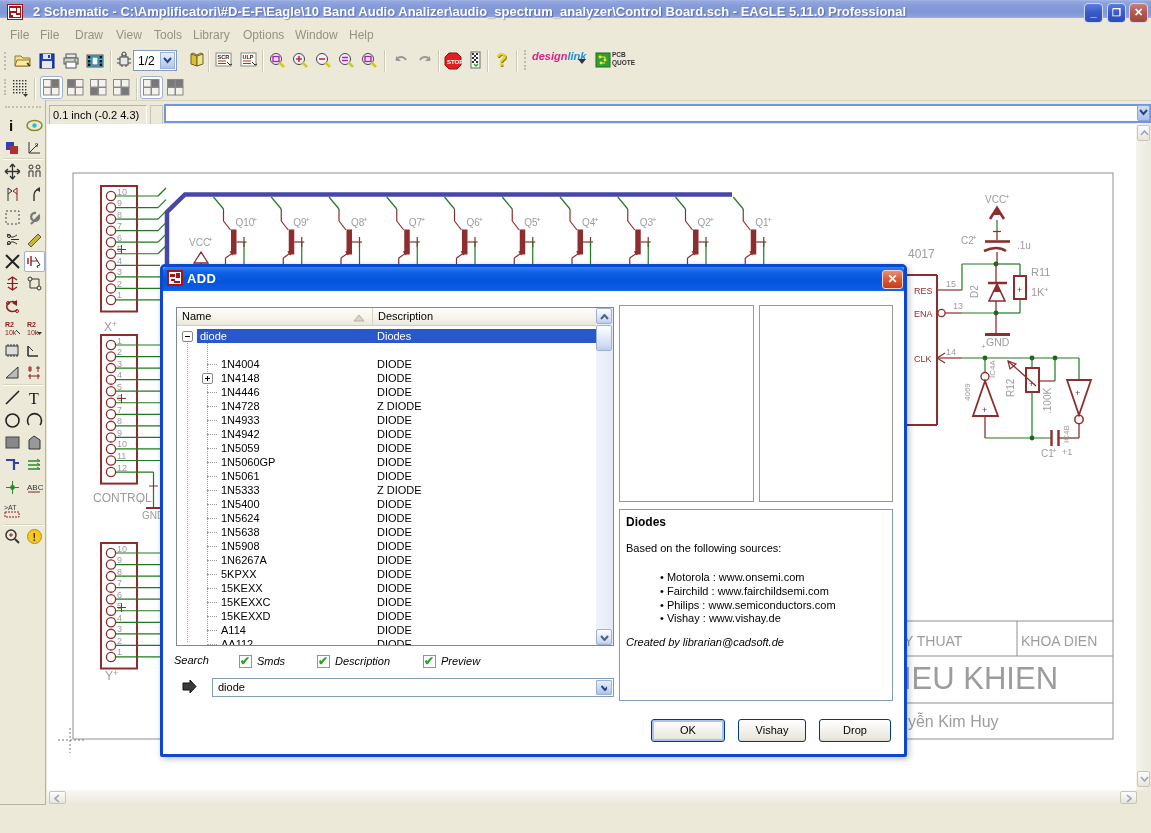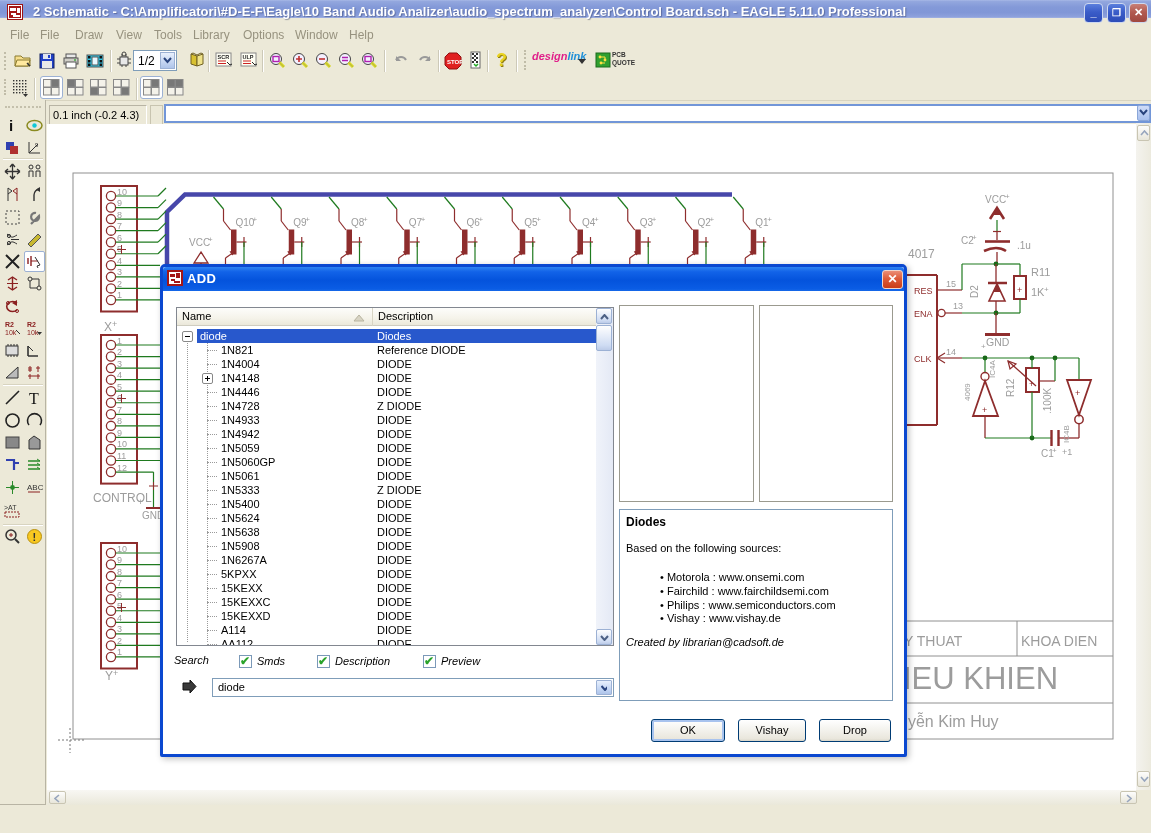--- a/index.html
+++ b/index.html
@@ -881,25 +881,20 @@
         <div style="position:absolute;left:10px;top:7px;width:1px;height:306px;border-left:1px dotted #9a9a9a"></div>
         <div style="position:absolute;left:30px;top:14px;width:1px;height:299px;border-left:1px dotted #9a9a9a"></div>
         <div class="lrow" style="top:0.0px">
           <div style="position:absolute;left:5px;top:2px;width:11px;height:11px;border:1px solid #888;background:#fff;box-sizing:border-box;border-radius:2px;">
             <div style="position:absolute;left:2px;top:4px;width:5px;height:1px;background:#000"></div>
           </div>
           <div style="position:absolute;left:20px;top:0;width:399px;height:14px;background:#2858cc"></div>
           <span class="lname" style="left:23px;color:#fff;position:absolute;z-index:2">diode</span>
           <span class="ldesc" style="color:#fff;z-index:2">Diodes</span>
         </div>
-        <div class="lrow" style="top:14.0px">
-          <div style="position:absolute;left:30px;top:7px;width:10px;height:1px;border-top:1px dotted #9a9a9a"></div>
-          <span class="lname">1N821</span>
-          <span class="ldesc">Reference DIODE</span>
-        </div>
         <div class="lrow" style="top:28.0px">
           <div style="position:absolute;left:30px;top:7px;width:10px;height:1px;border-top:1px dotted #9a9a9a"></div>
           <span class="lname">1N4004</span>
           <span class="ldesc">DIODE</span>
         </div>
         <div class="lrow" style="top:42.0px">
           <div style="position:absolute;left:25px;top:2px;width:11px;height:11px;border:1px solid #888;background:#fff;box-sizing:border-box;border-radius:2px;">
             <div style="position:absolute;left:2px;top:4px;width:5px;height:1px;background:#000"></div>
             <div style="position:absolute;left:4px;top:2px;width:1px;height:5px;background:#000"></div>
           </div>

